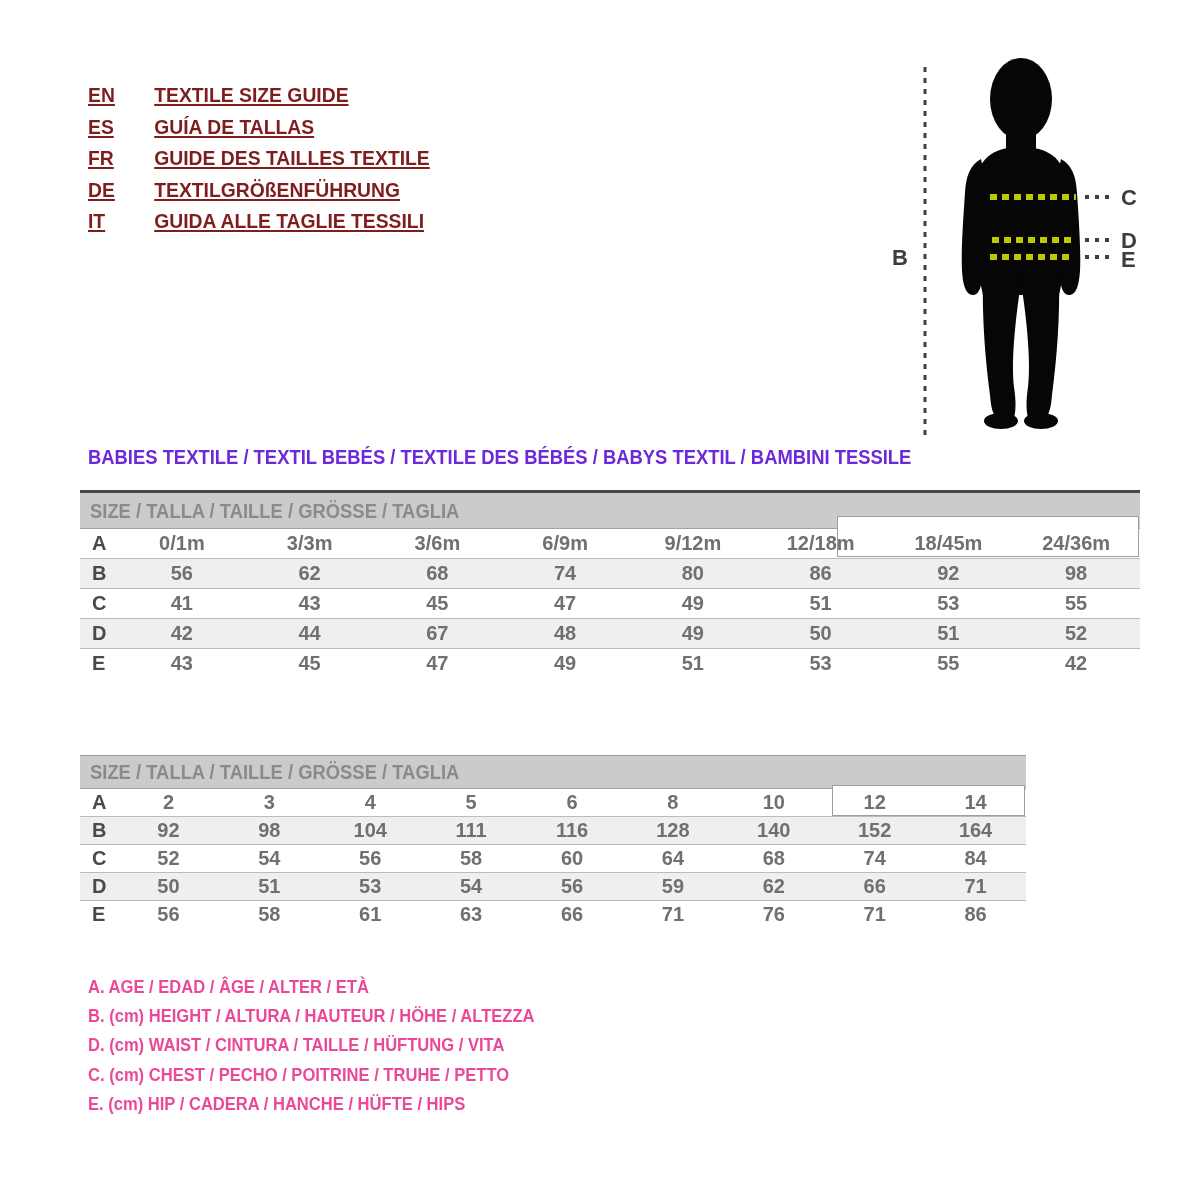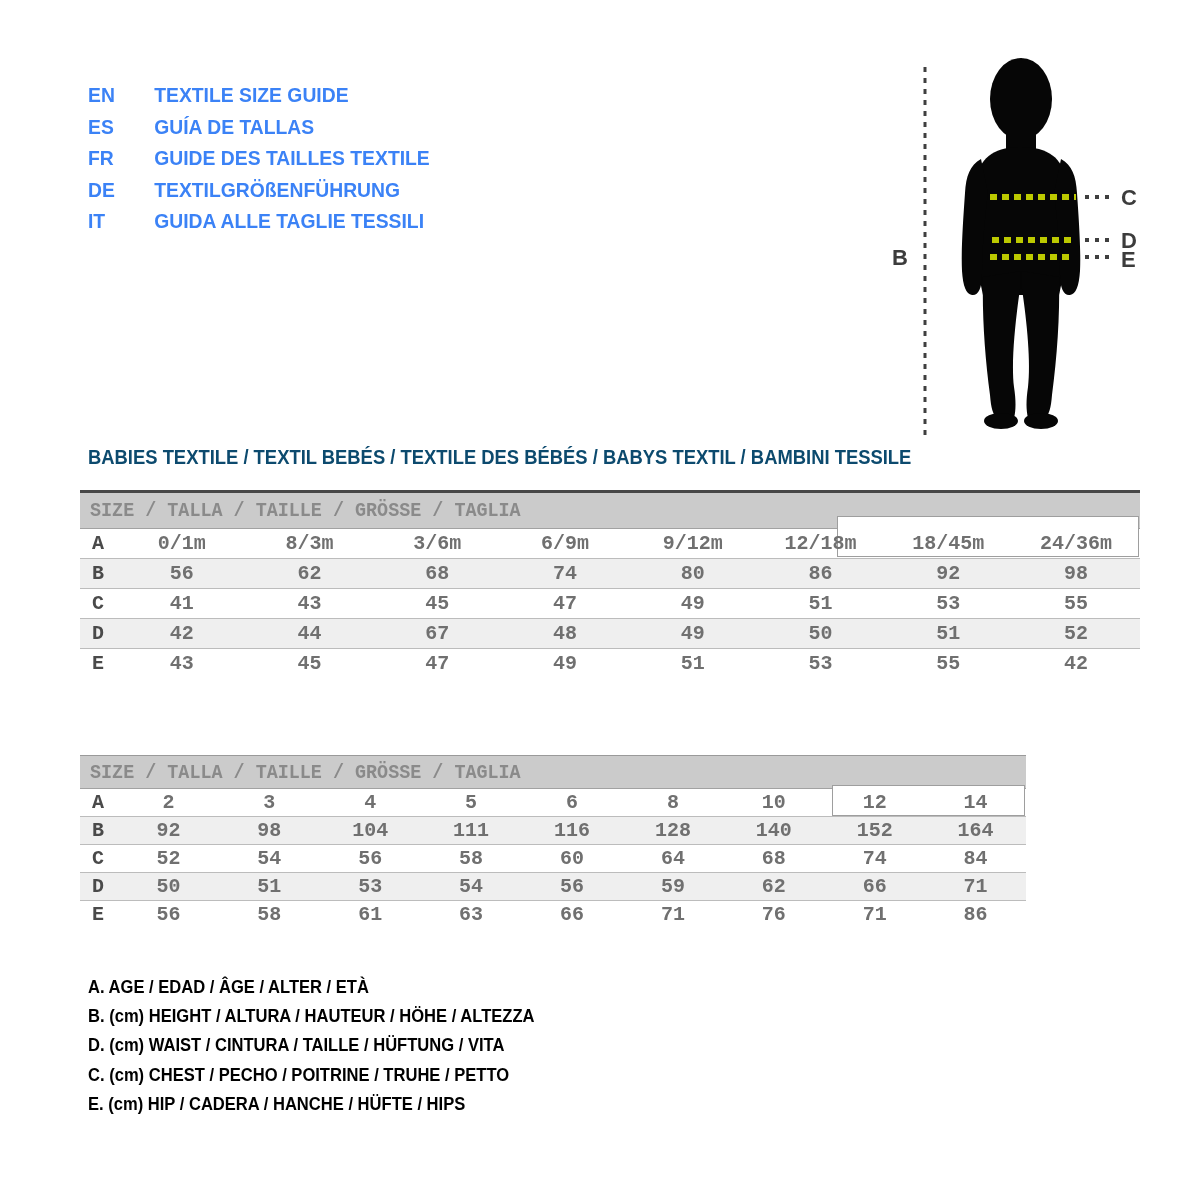--- a/index.html
+++ b/index.html
@@ -4,47 +4,47 @@
 <style>
   * { margin:0; padding:0; box-sizing:border-box; }
   html,body { background:#ffffff; }
   body { font-family:"Liberation Sans","DejaVu Sans",sans-serif; }
   .page { position:relative; width:1200px; height:1200px; background:#ffffff; overflow:hidden; }
 
   .condensed { display:inline-block; transform:scaleX(0.92); transform-origin:0 50%; white-space:nowrap; }
 
   
   .lang-list { position:absolute; left:88px; top:79px; }
-  .lang-row { display:flex; line-height:31.5px; font-size:21px; font-weight:bold; color:#3b82f6; }
+  .lang-row { display:flex; line-height:31.5px; font-size:21px; font-weight:bold; color:#7f1d1d;text-decoration:underline; }
   .lang-code { width:72px; }
 
   
-  .section-heading { position:absolute; left:88px; font-size:20px; font-weight:bold; color:#0c4a6e; }
-
-  
-  .stable { position:absolute; background:transparent;font-family:Liberation Mono, monospace; }
+  .section-heading { position:absolute; left:88px; font-size:20px; font-weight:bold; color:#6d28d9; }
+
+  
+  .stable { position:absolute; background:transparent; }
   .t-babies { left:80px; top:490px; width:1060px; }
   .t-children { left:80px; top:755px; width:946px; }
   .thead { position:relative; z-index:0; background:#cbcbcb; color:#8a8a8a; font-weight:bold; padding-left:10px; }
   .t-babies .thead { height:39px; line-height:36px; border-top:3px solid #474747; border-bottom:1px solid #a2a2a2; font-size:20px; }
   .t-children .thead { height:34px; line-height:33px; border-top:1px solid #9a9a9a; border-bottom:1px solid #a2a2a2; font-size:20px; }
   .trow { position:relative; z-index:2; display:flex; border-bottom:1px solid #bcbcbc; }
   .trow:last-child { border-bottom:none; }
   .t-babies .trow { height:30px; line-height:29px; }
   .t-children .trow { height:28px; line-height:27px; }
   .trow.shade { background:#efefef; }
   .tlabel { width:38px; padding-left:12px; font-size:20px; font-weight:bold; color:#4a4a4a; }
   .tcell { flex:1; text-align:center; font-size:20px; font-weight:bold; color:#707070; }
   .hi-box { position:absolute; z-index:1; background:#ffffff; border:1px solid #9e9e9e; }
   .t-babies .hi-box { left:757px; top:26px; width:302px; height:41px; }
   .t-children .hi-box { left:752px; top:30px; width:193px; height:31px; }
 
   
   .legend { position:absolute; left:88px; top:973px; }
-  .legend-row { line-height:29.2px; font-size:18px; font-weight:bold; color:#000000; }
+  .legend-row { line-height:29.2px; font-size:18px; font-weight:bold; color:#ec4899; }
 
   
   .figure { position:absolute; left:880px; top:55px; width:300px; height:390px; }
   .svgtxt { font-family:"Liberation Sans","DejaVu Sans",sans-serif; font-size:22px; font-weight:bold; fill:#3c3c3c; }
 </style>
 </head>
 <body>
 
 <div class="page">
 
@@ -117,21 +117,21 @@
     <span class="condensed">BABIES TEXTILE / TEXTIL BEBÉS / TEXTILE DES BÉBÉS / BABYS TEXTIL  / BAMBINI TESSILE</span>
   </div>
   <div class="stable t-babies">
     <div class="thead">
       <span class="condensed">SIZE / TALLA / TAILLE / GRÖSSE / TAGLIA</span>
     </div>
     <div class="hi-box"></div>
   <div class="trow">
         <div class="tlabel">A</div>
         <div class="tcell">0/1m</div>
-        <div class="tcell">8/3m</div>
+        <div class="tcell">3/3m</div>
         <div class="tcell">3/6m</div>
         <div class="tcell">6/9m</div>
         <div class="tcell">9/12m</div>
         <div class="tcell">12/18m</div>
         <div class="tcell">18/45m</div>
         <div class="tcell">24/36m</div>
       </div>
       <div class="trow shade">
         <div class="tlabel">B</div>
         <div class="tcell">56</div>

